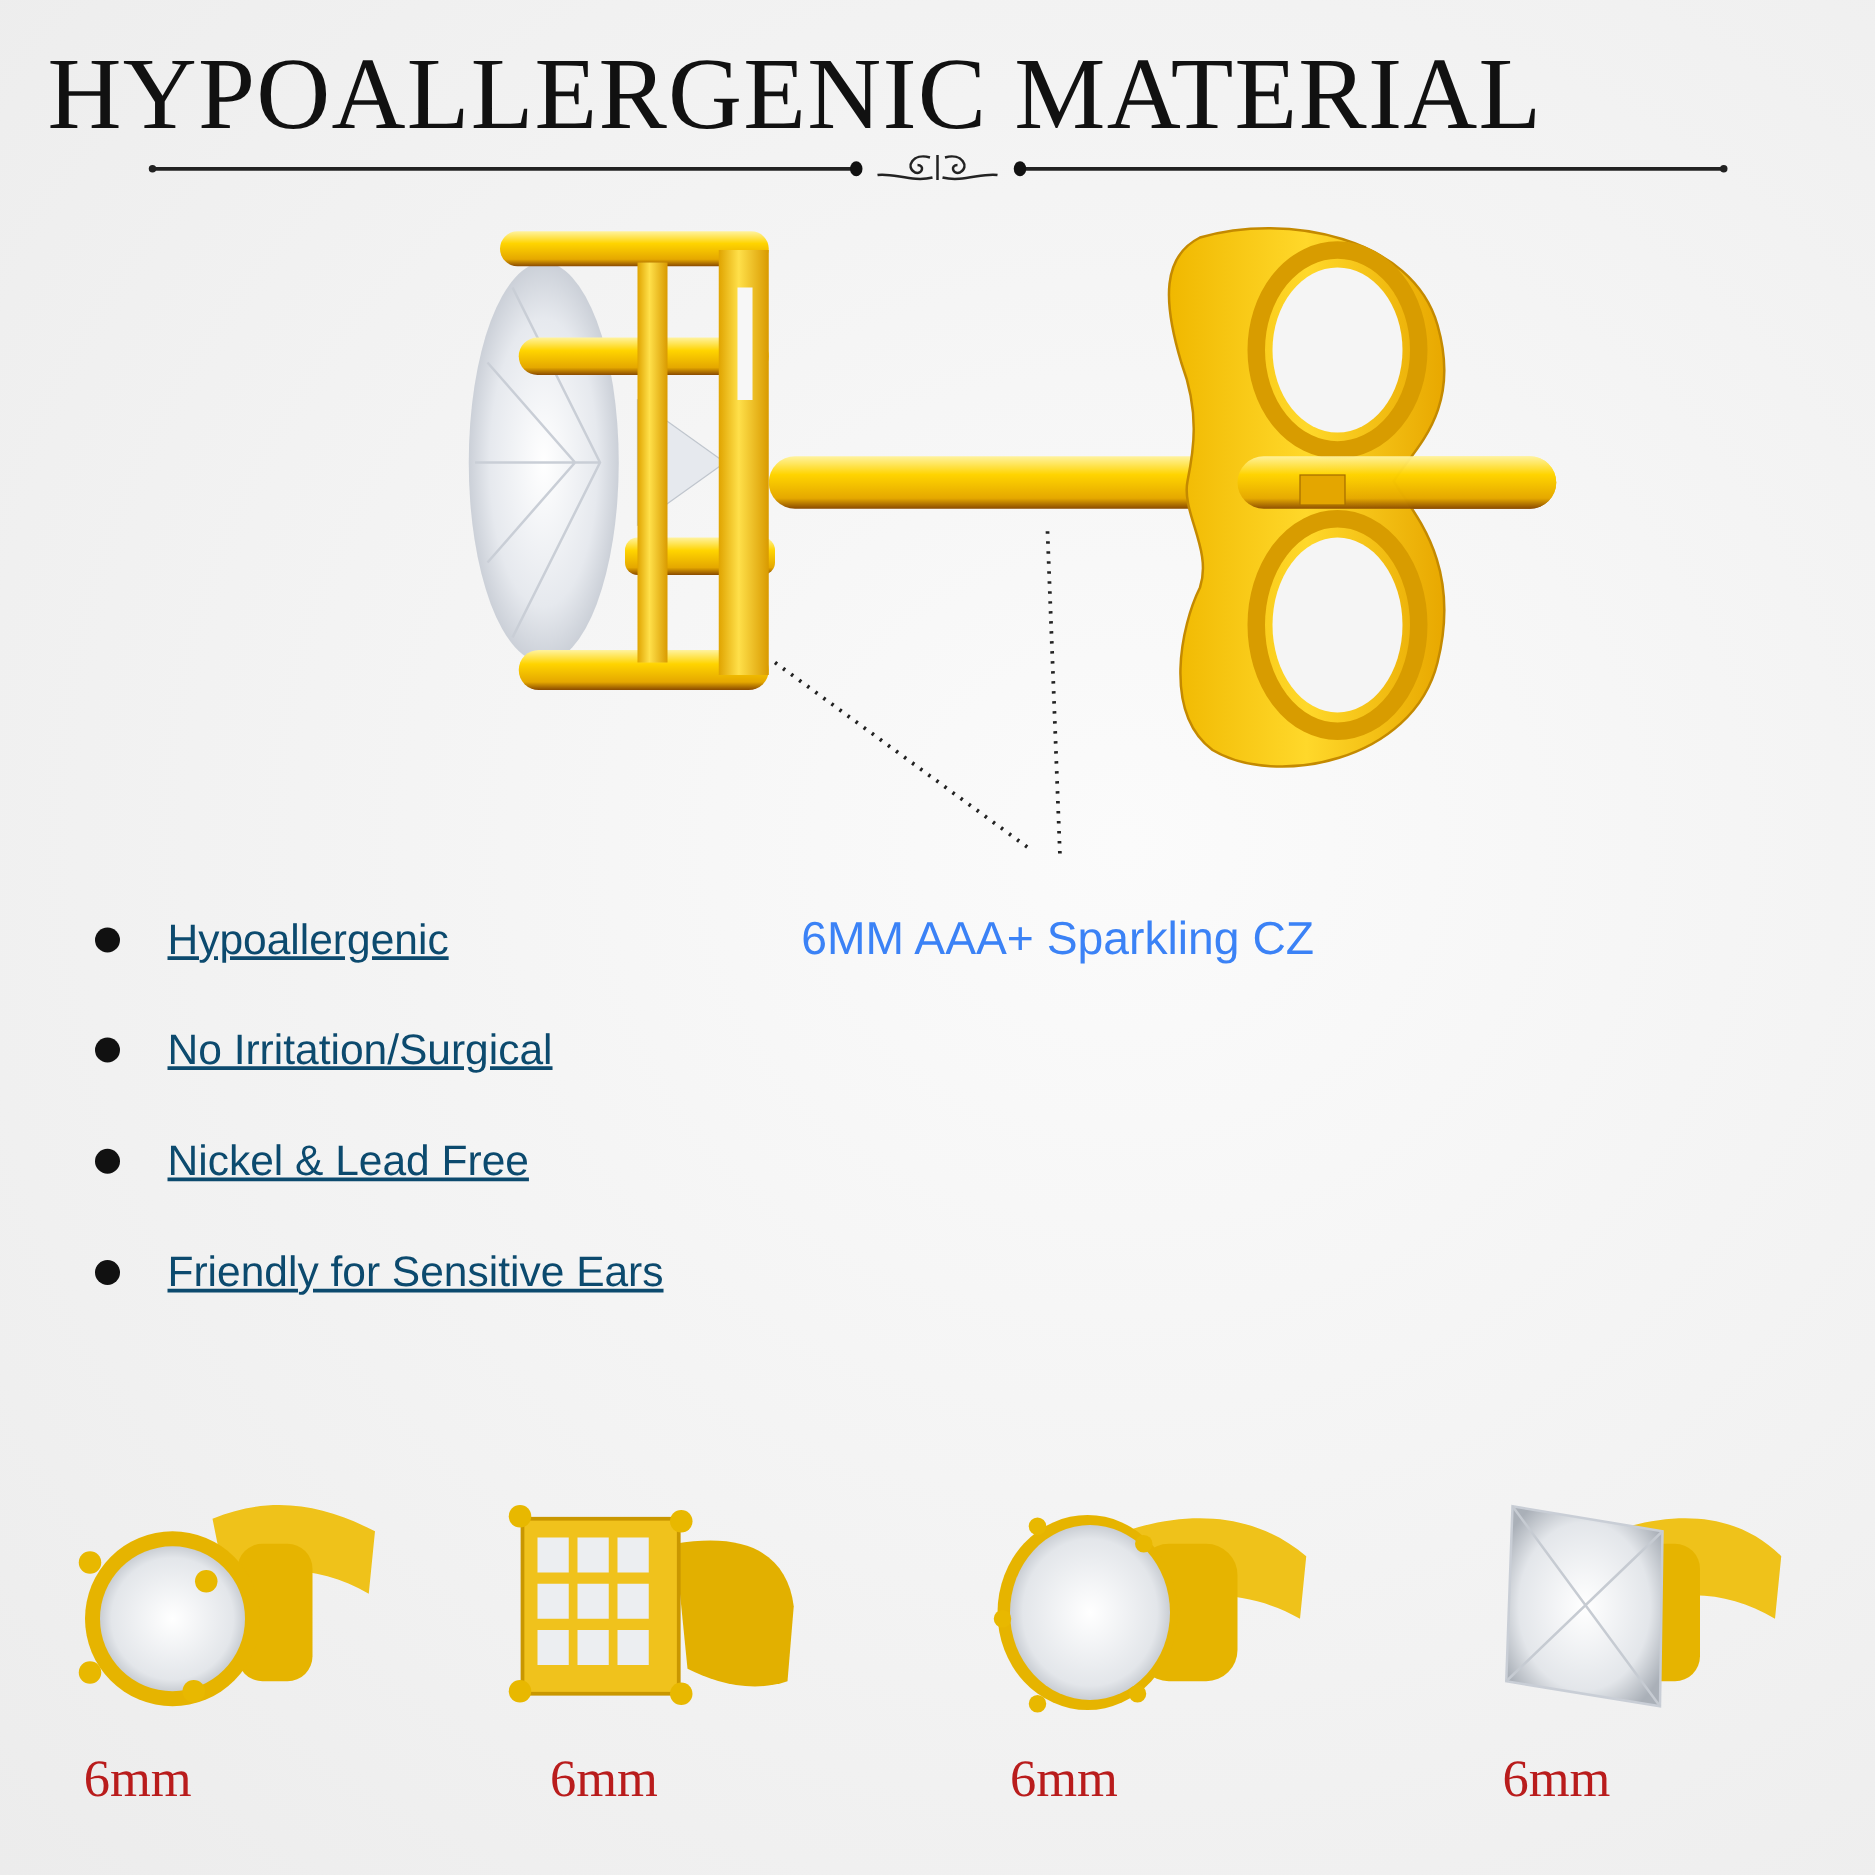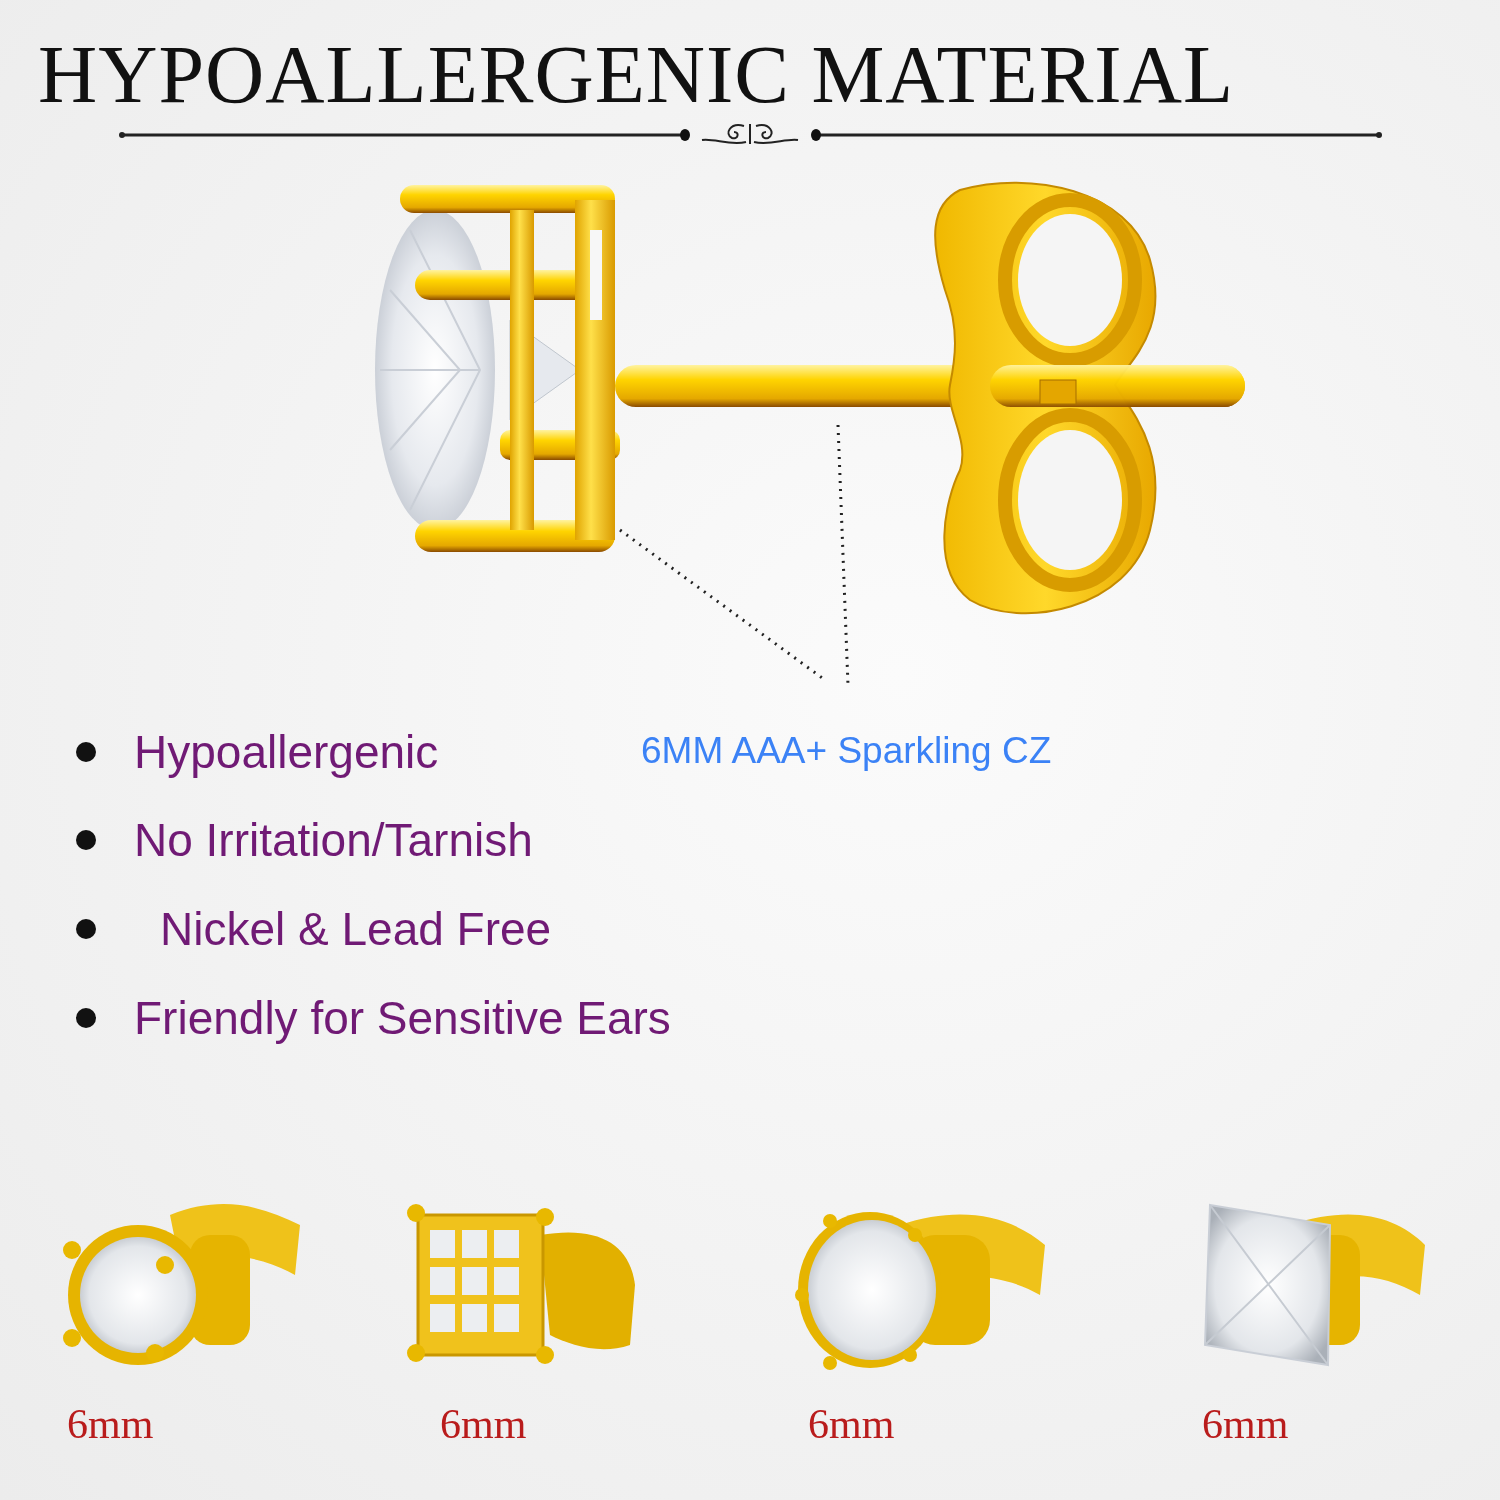--- a/index.html
+++ b/index.html
@@ -12,21 +12,21 @@
   .title {
     position:absolute; left:0; top:30px; width:1272px; text-align:center;
     font-family: "Liberation Serif", serif; font-size:82px; letter-spacing:1px;
     color:#111; line-height:90px;
   }
   .divider { position:absolute; left:118px; top:120px; width:1265px; height:30px; }
   .hero { position:absolute; left:370px; top:170px; width:900px; height:540px; }
   .features { position:absolute; left:76px; top:722px; }
   .feature { position:absolute; left:0; height:60px; display:flex; align-items:center; white-space:nowrap; }
   .feature .dot { width:20px; height:20px; border-radius:50%; background:#111; margin-right:38px; }
-  .feature .txt { font-size:46px; color:#701a75; }
+  .feature .txt { font-size:34px; color:#0c4a6e;text-decoration:underline; }
   .specs { position:absolute; left:641px; top:728px; }
   .spec { font-size:37px; color:#3b82f6; white-space:nowrap; height:64px; line-height:46px; }
   .variant { position:absolute; top:1195px; width:300px; height:190px; }
   .variant-label { position:absolute; top:1400px; font-size:42px; color:#b91c1c;font-family:Liberation Serif, serif; }
 </style>
 </head>
 <body>
 
 <div class="title">HYPOALLERGENIC MATERIAL</div>
 
@@ -98,23 +98,23 @@
   <line x1="468" y1="255" x2="478" y2="515" stroke="#222" stroke-width="3" stroke-dasharray="2 6"></line>
 </svg>
 
 <div class="features">
   <div class="feature" style="top:0px;">
     <span class="dot"></span>
     <span class="txt">Hypoallergenic</span>
   </div>
   <div class="feature" style="top:88px;">
     <span class="dot"></span>
-    <span class="txt">No Irritation/Tarnish</span>
+    <span class="txt">No Irritation/Surgical</span>
   </div>
-  <div class="feature" style="top:177px;gap:26px;">
+  <div class="feature" style="top:177px;">
     <span class="dot"></span>
     <span class="txt">Nickel &amp; Lead Free</span>
   </div>
   <div class="feature" style="top:266px;">
     <span class="dot"></span>
     <span class="txt">Friendly for Sensitive Ears</span>
   </div>
 </div>
 
 <div class="specs">

